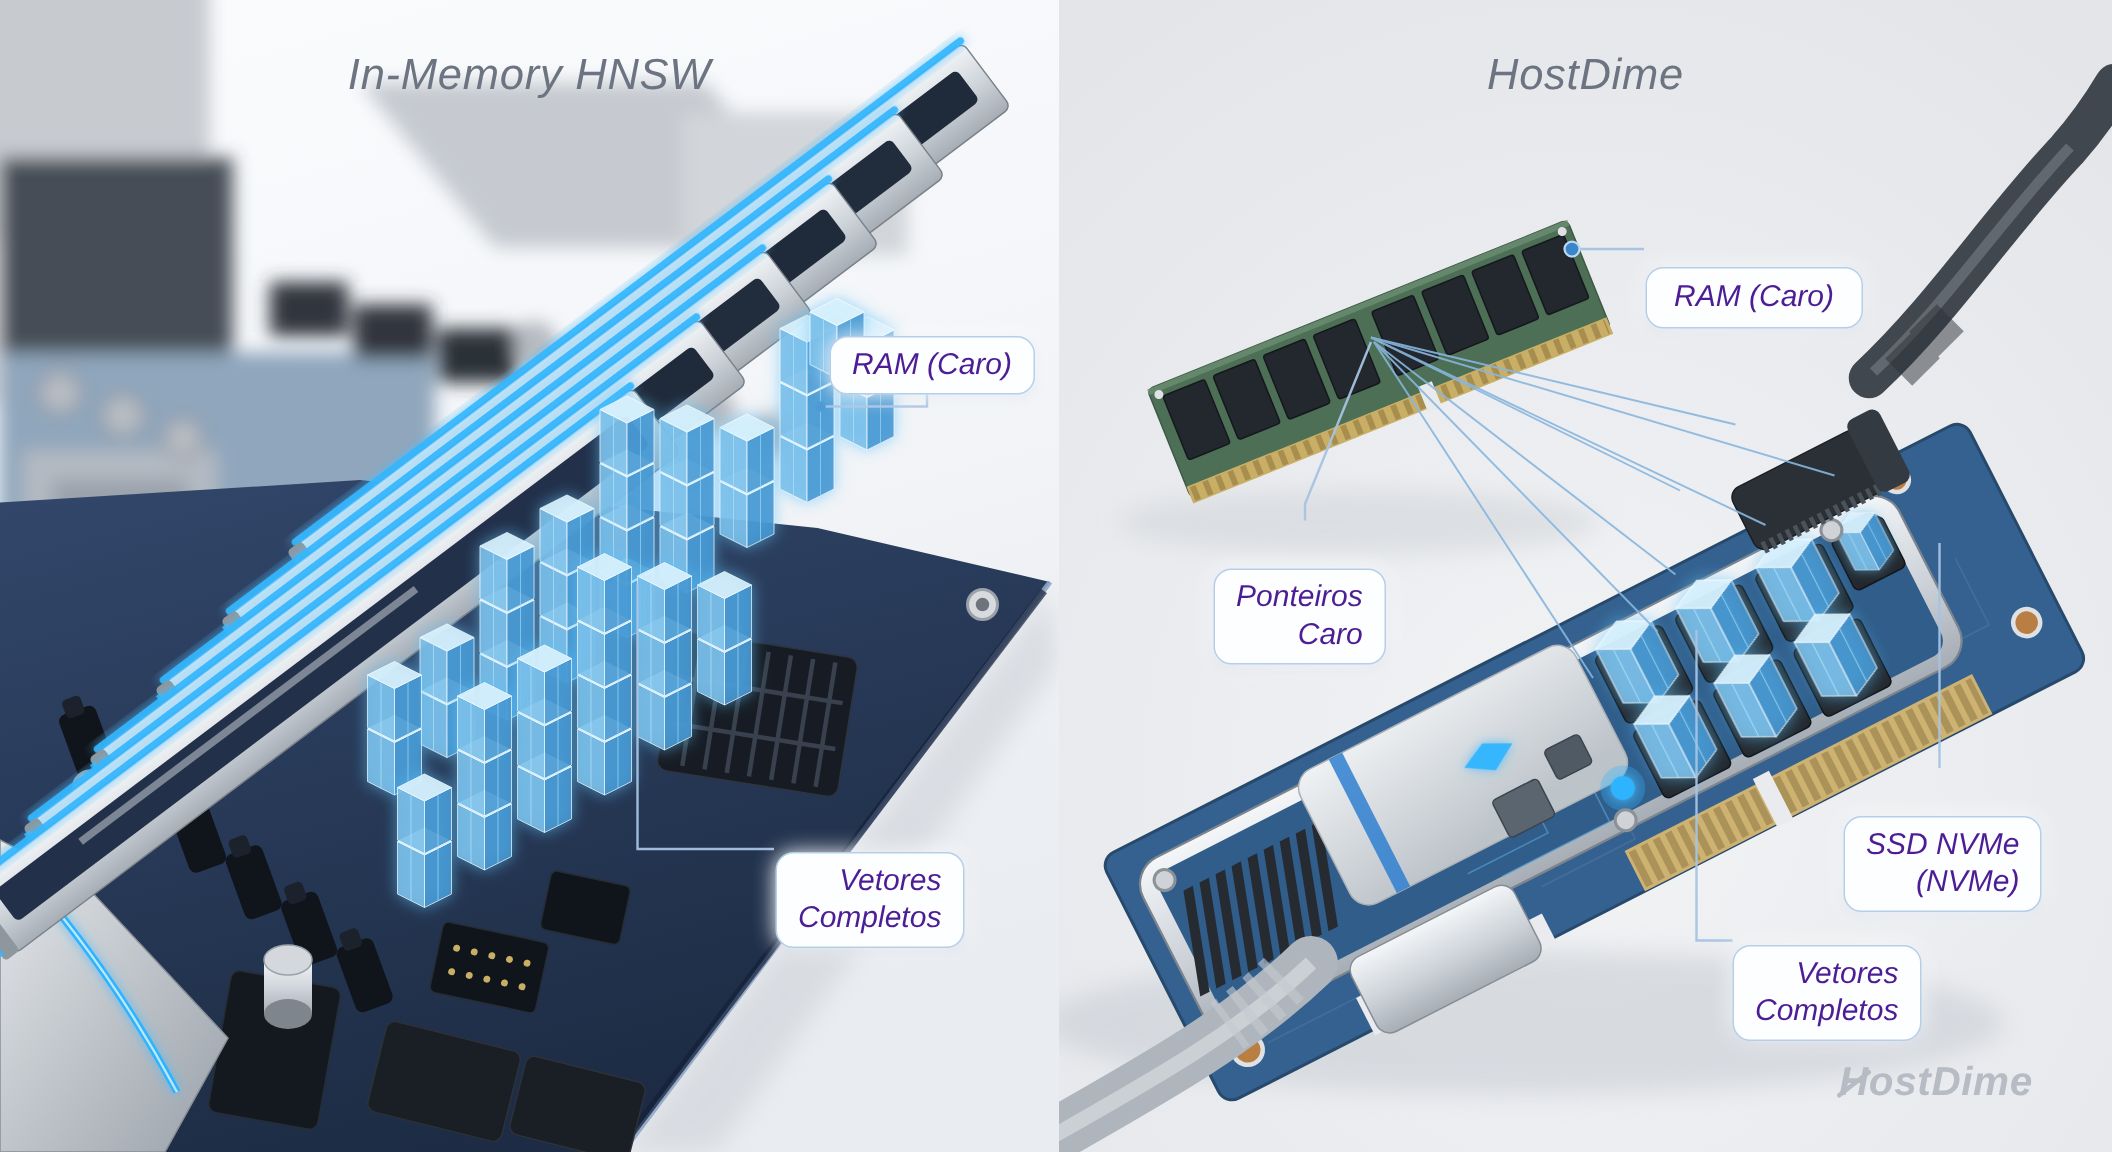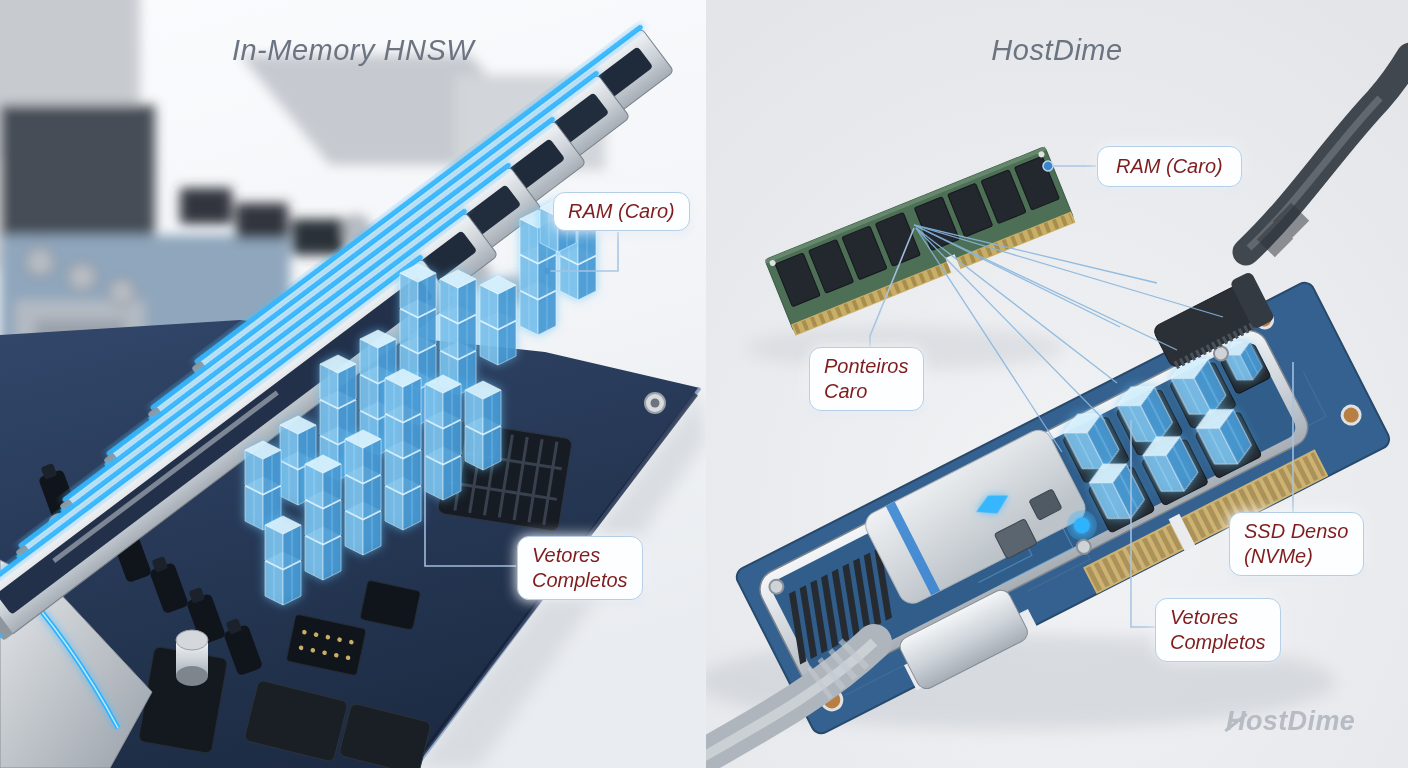--- a/index.html
+++ b/index.html
@@ -8,22 +8,22 @@
   .panel-bg{position:absolute;top:0;height:768px;}
   #left-scene{left:0;width:706px;}
   #right-scene{left:706px;width:702px;}
   .panel-title{position:absolute;top:34px;text-align:center;
     font-size:29px;font-weight:400;color:#6b7480;letter-spacing:.5px;z-index:5;}
   #title-left{left:0;width:706px;}
   #title-right{left:706px;width:702px;}
   #leader-overlay{position:absolute;left:0;top:0;z-index:4;pointer-events:none;}
   .callout{position:absolute;z-index:6;background:#fdfeff;
     border:1.5px solid #b5cfe9;border-radius:12px;padding:6px 14px;
-    font-size:20px;line-height:1.25;color:#7f1d1d;text-align:left;
-    box-shadow:0 0 14px rgba(255,255,255,.95),0 2px 8px rgba(110,140,180,.22);}
+    font-size:20px;line-height:1.25;color:#4c1d95;text-align:right;
+    box-shadow:0 0 14px rgba(255,255,255,.95),0 2px 8px rgba(110,140,180,.22);margin-top:32px;}
   .callout span{display:block;white-space:nowrap;}
   #watermark{position:absolute;left:1226px;top:706px;z-index:6;
     font-size:27px;font-weight:700;color:#b6bbc4;letter-spacing:.4px;}
   #watermark .wm-wrap{position:relative;display:inline-block;}
   #watermark .slash{position:absolute;left:-4px;top:15px;width:28px;height:3px;
     background:#b6bbc4;transform:rotate(-38deg);border-radius:2px;}
 </style>
 </head>
 <body>
 
@@ -481,21 +481,21 @@
   </div>
   <div class="callout" style="left:1097px;top:146px;padding:7px 18px;">
     <span>RAM (Caro)</span>
     <span></span>
   </div>
   <div class="callout" style="left:809px;top:347px;">
     <span>Ponteiros</span>
     <span>Caro</span>
   </div>
   <div class="callout" style="left:1229px;top:512px;">
-    <span>SSD Denso</span>
+    <span>SSD NVMe</span>
     <span>(NVMe)</span>
   </div>
   <div class="callout" style="left:1155px;top:598px;">
     <span>Vetores</span>
     <span>Completos</span>
   </div>
 
   <div id="watermark">
     <span class="wm-wrap">
       <span class="slash"></span>

